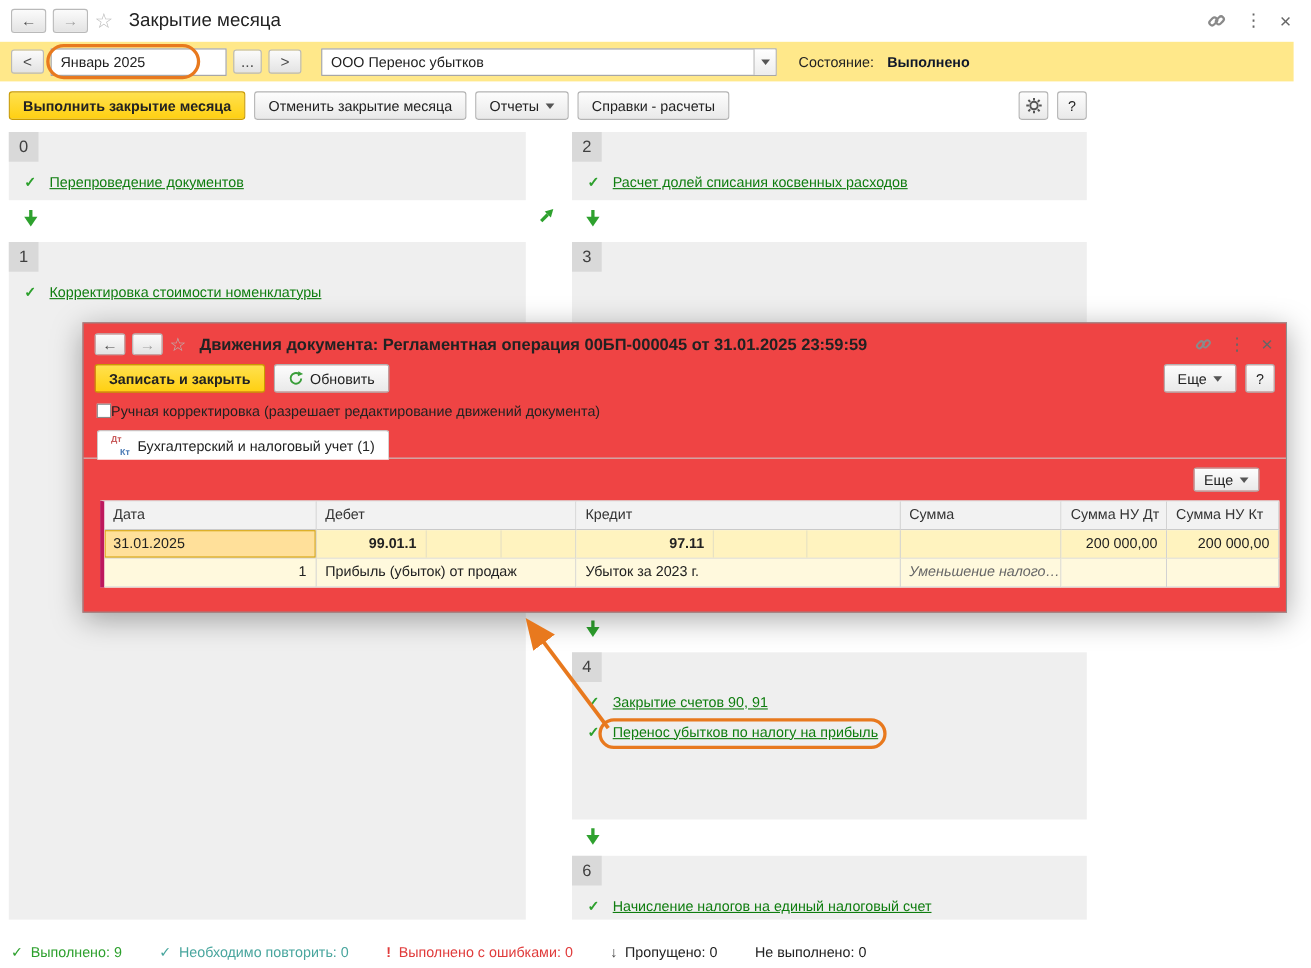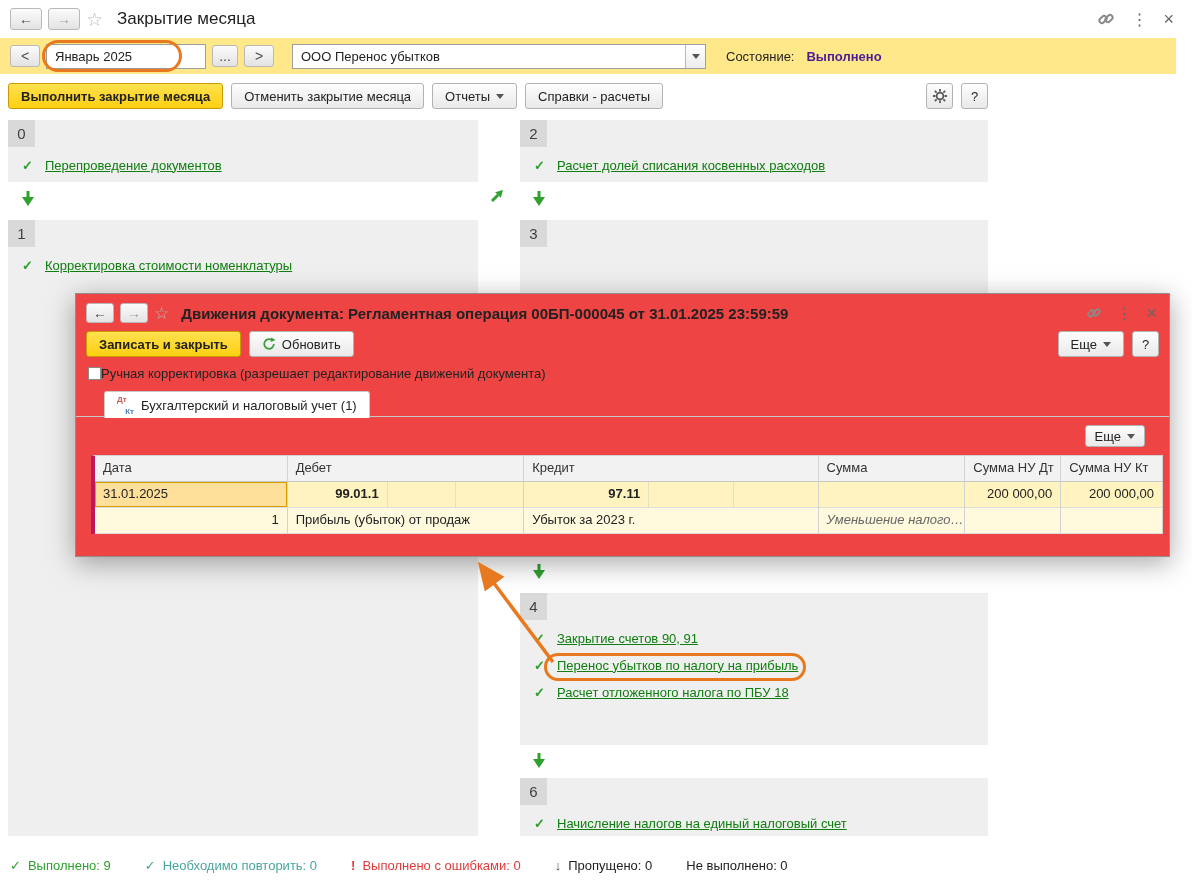--- a/index.html
+++ b/index.html
@@ -38,21 +38,21 @@
   .header-right { margin-left:auto; display:flex; align-items:center; gap:16px; padding-right:8px; }
 
   
   .period-bar { position:absolute; left:0; top:38px; width:1176px; height:36px; background:#ffe88a;
                 display:flex; align-items:center; gap:6px; padding:0 10px; }
   #period-input { width:160px; }
   #org-combo { width:414px; justify-content:space-between; padding-right:0; margin-left:12px; }
   .combo-btn { width:20px; height:23px; border-left:1px solid #b9b9b9; display:flex; align-items:center; justify-content:center;
                background:linear-gradient(#fff,#ededed); }
   .state-label { margin-left:14px; }
-  .state-value { color:#4c1d95; font-weight:bold; margin-left:6px; }
+  .state-value { color:#0f172a; font-weight:bold; margin-left:6px; }
 
   
   .actions-row { position:absolute; left:8px; top:83px; width:980px; display:flex; align-items:center; gap:8px; }
   .actions-right { margin-left:auto; display:flex; gap:8px; }
 
   
   .block { position:absolute; background:#efefef; }
   #block0 { left:8px;  top:120px; width:470px; height:62px; }
   #block2 { left:520px; top:120px; width:468px; height:62px; }
   #block1 { left:8px;  top:220px; width:470px; height:616px; }
@@ -87,21 +87,21 @@
   
   #dialog { position:absolute; left:75px; top:293px; width:1095px; height:264px; background:#ef4444;
             border:1px solid #8f8f8f; box-shadow:0 6px 26px rgba(0,0,0,.35); z-index:40; }
   .dlg-header { height:34px; display:flex; align-items:center; gap:6px; padding:4px 10px 0; }
   .dlg-title { font-size:15px; font-weight:bold; margin-left:6px; white-space:nowrap; }
   .dlg-header-right { margin-left:auto; display:flex; align-items:center; gap:14px; padding-right:2px; }
   .dlg-cmdbar { height:28px; display:flex; align-items:center; gap:8px; padding:0 10px; margin-top:2px; }
   .dlg-cmd-right { margin-left:auto; display:flex; gap:8px; }
   .dlg-checkbox-row { height:22px; display:flex; align-items:center; gap:0; padding:0 12px; margin-top:4px; }
   .checkbox { width:13px; height:13px; border:1px solid #8a8a8a; background:#fff; }
-  .tabs { display:flex; padding:6px 28px 0; border-bottom:1px solid #c9c9c9; height:33px; }
+  .tabs { display:flex; padding:6px 12px 0; border-bottom:1px solid #c9c9c9; height:33px; }
   .tab { display:flex; align-items:center; gap:7px; padding:0 12px; height:27px; border:1px solid #c9c9c9; border-bottom:none;
          border-radius:3px 3px 0 0; background:#fff; position:relative; top:1px; }
   .dtkt { position:relative; width:17px; height:15px; }
   .dtkt .dt { position:absolute; left:0; top:-3px; font-size:8px; font-weight:bold; color:#c85a5a; }
   .dtkt .kt { position:absolute; right:0; bottom:-3px; font-size:8px; font-weight:bold; color:#4a7ab5; }
   .table-more-row { display:flex; justify-content:flex-end; padding:8px 24px 6px; }
 
   
   .grid { margin:2px 0 0 15px; width:1072px; border-left:4px solid #be185d; border-top:1px solid #d2d2d2; background:#fff; }
   .grow { display:flex; }
@@ -224,24 +224,20 @@
 <div class="block" id="block4">
   <div class="blknum">4</div>
   <div class="block-links">
     <div class="oplink-row">
       <span class="check icon-check"></span>
       <a class="oplink">Закрытие счетов 90, 91</a>
     </div>
     <div class="oplink-row">
       <span class="check icon-check"></span>
       <a class="oplink">Перенос убытков по налогу на прибыль</a>
-    </div>
-    <div class="oplink-row">
-      <span class="check icon-check"></span>
-      <a class="oplink">Расчет отложенного налога по ПБУ 18</a>
     </div>
   </div>
 </div>
 
 <div class="block" id="block6">
   <div class="blknum">6</div>
   <div class="block-links">
     <div class="oplink-row">
       <span class="check icon-check"></span>
       <a class="oplink">Начисление налогов на единый налоговый счет</a>

